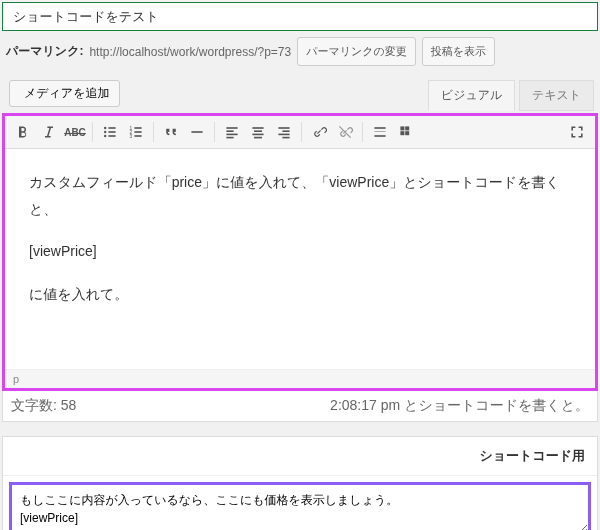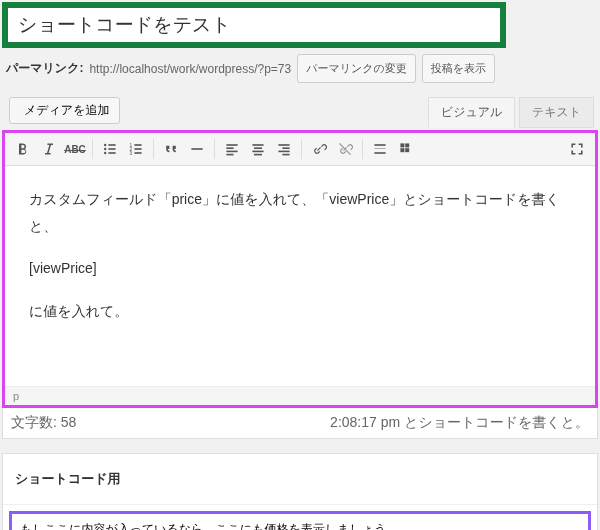--- a/index.html
+++ b/index.html
@@ -1,36 +1,36 @@
 <!DOCTYPE html>
 <html><head>
 <meta charset="utf-8">
 <style>
 * { box-sizing: border-box; margin: 0; padding: 0; }
 body { font-family: "Hiragino Kaku Gothic Pro", Meiryo, sans-serif; font-size: 13px; color: #333; background: #f1f1f1; width: 600px; }
-.title-input { width: 504px; margin: 2px; padding: 6px 10px; font-size: 19px; border: 6px solid #15803d; background: #fff; color: #333; }
+.title-input { width: 596px; margin: 2px; padding: 6px 10px; font-size: 13px; border: 1px solid #15803d; background: #fff; color: #333; }
 .permalink-row { padding: 4px 6px; font-size: 12px; color: #666; display: flex; align-items: center; gap: 6px; }
 .permalink-row strong { color: #333; font-weight: bold; }
 .small-btn { font-size: 11px; padding: 6px 8px; border: 1px solid #ccc; background: #f7f7f7; border-radius: 3px; cursor: pointer; color: #555; }
 .media-btn { margin: 10px 9px 6px; padding: 4px 10px; border: 1px solid #ccc; background: #f7f7f7; border-radius: 3px; cursor: pointer; font-size: 12px; display: inline-flex; align-items: center; gap: 4px; }
 .tabs { float: right; margin: 10px 6px 0 0; }
 .tab { display: inline-block; padding: 6px 12px; font-size: 12px; color: #777; cursor: pointer; background: #ebebeb; border: 1px solid #ddd; }
 .tab.active { background: #f5f5f5; color: #555; border-bottom-color: #f5f5f5; }
 .editor-wrap { clear: both; margin: 0 2px; border: 3px solid #d946ef; background: #fff; }
 .toolbar { background: #f5f5f5; border-bottom: 1px solid #ddd; padding: 4px 6px; display: flex; align-items: center; gap: 2px; }
 .tb-btn { width: 24px; height: 24px; display: inline-flex; align-items: center; justify-content: center; color: #555; cursor: pointer; border-radius: 2px; }
 .tb-btn svg { width: 16px; height: 16px; fill: currentColor; }
 .tb-sep { width: 1px; height: 20px; background: #ddd; margin: 0 3px; }
 .tb-btn.fs { margin-left: auto; }
 .editor-content { padding: 20px 24px; min-height: 220px; font-size: 14px; line-height: 1.9; color: #333; }
 .editor-content p { margin-bottom: 16px; }
 .path-bar { background: #f5f5f5; border-top: 1px solid #eee; padding: 3px 8px; font-size: 11px; color: #888; text-transform: lowercase; }
 .status-bar { display: flex; justify-content: space-between; padding: 6px 8px; font-size: 14px; color: #666; border: 1px solid #ddd; border-top: none; margin: 0 2px 14px; background: #fff; }
 .meta-box { margin: 0 2px; border: 1px solid #ddd; background: #fff; }
-.meta-box h3 { font-size: 13px; font-weight: bold; padding: 16px 12px; border-bottom: 1px solid #eee; background: #fff; }
+.meta-box h3 { font-size: 13px; font-weight: bold; padding: 10px 12px; border-bottom: 1px solid #eee; background: #fff; text-align: right; }
 .meta-body { padding: 6px; }
 .meta-body textarea { width: 100%; border: 3px solid #8b5cf6; padding: 6px 8px; font-size: 12px; font-family: inherit; resize: vertical; min-height: 50px; line-height: 1.5; }
 </style>
 </head>
 <body>
 
 
 
 <input class="title-input" type="text" value="ショートコードをテスト" style="">
 

